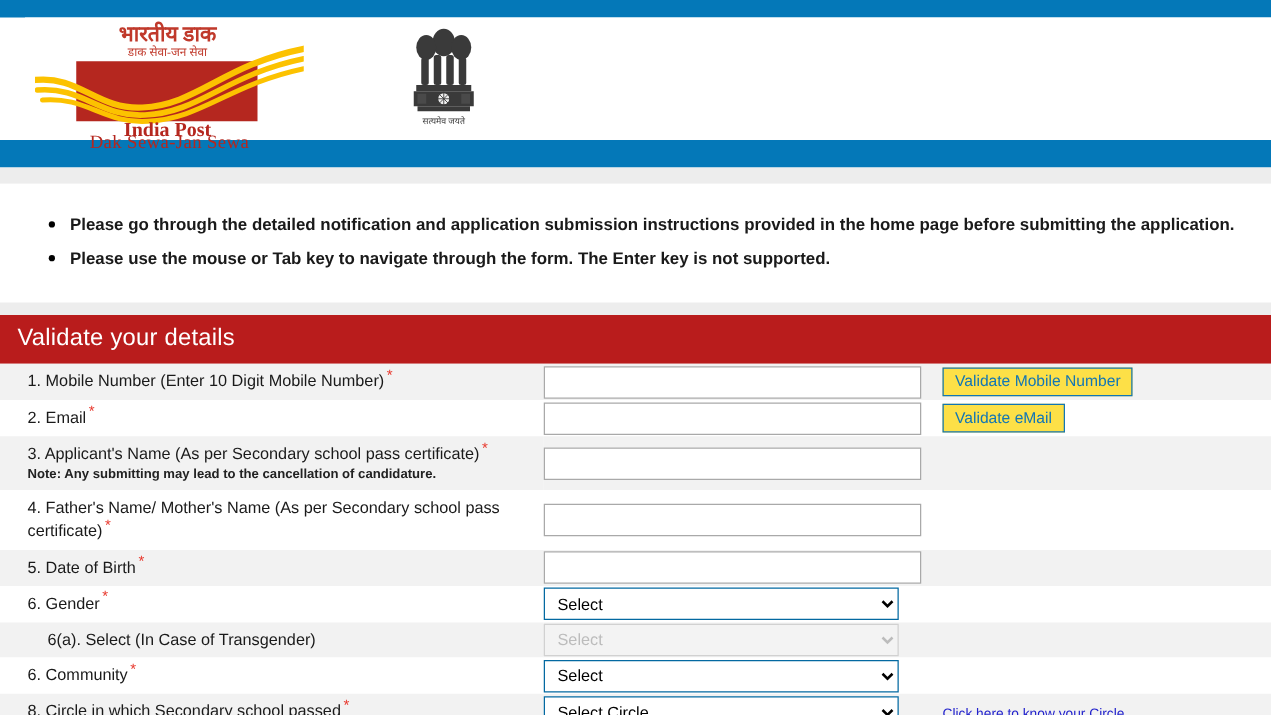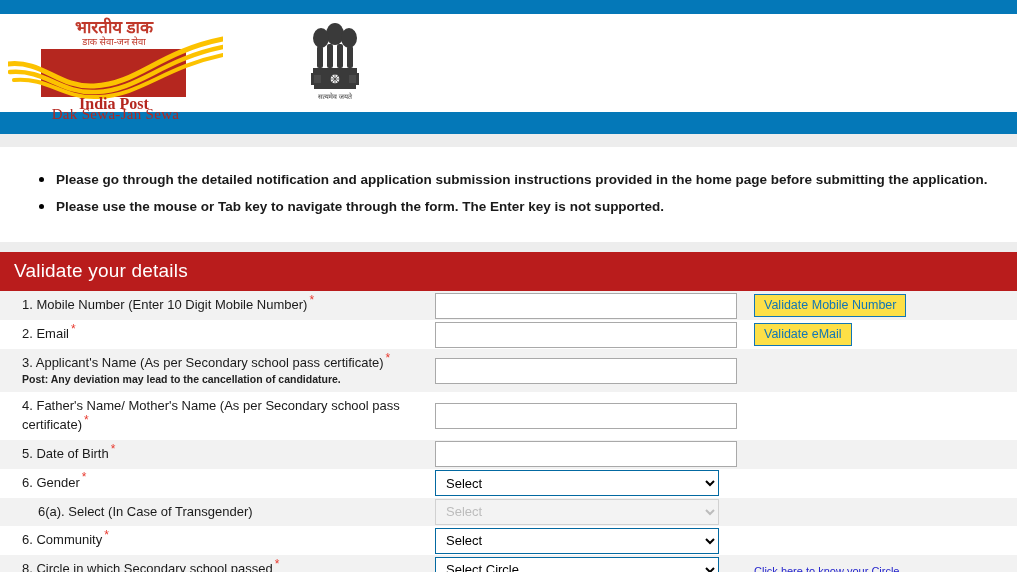--- a/index.html
+++ b/index.html
@@ -28,20 +28,21 @@
     width: 100%;
   }
 
   
   .banner {
     position: relative;
     height: 98px;
     background: #ffffff;
     display: flex;
     align-items: center;
+    margin-left: 20px;
   }
   .logo-wrap {
     width: 300px;
     height: 98px;
     position: relative;
     flex: 0 0 300px;
   }
   .logo-svg { position: absolute; left: 8px; top: 2px; }
   .banner-title {
     flex: 1 1 auto;
@@ -309,21 +310,21 @@
         </td>
         <td class="c-extra">
           <button class="btn-validate">Validate eMail</button>
         </td>
       </tr>
 
       <tr class="odd">
         <td class="c-label">
           <div class="lbl">
             <span>3. Applicant's Name (As per Secondary school pass certificate)</span><span class="req">*</span>
-            <span class="note">Post: Any deviation may lead to the cancellation of candidature.</span>
+            <span class="note">Note: Any submitting may lead to the cancellation of candidature.</span>
           </div>
         </td>
         <td class="c-field">
           <input class="txt" type="text" value="" style="">
         </td>
         <td class="c-extra"></td>
       </tr>
 
       <tr class="even">
         <td class="c-label">

